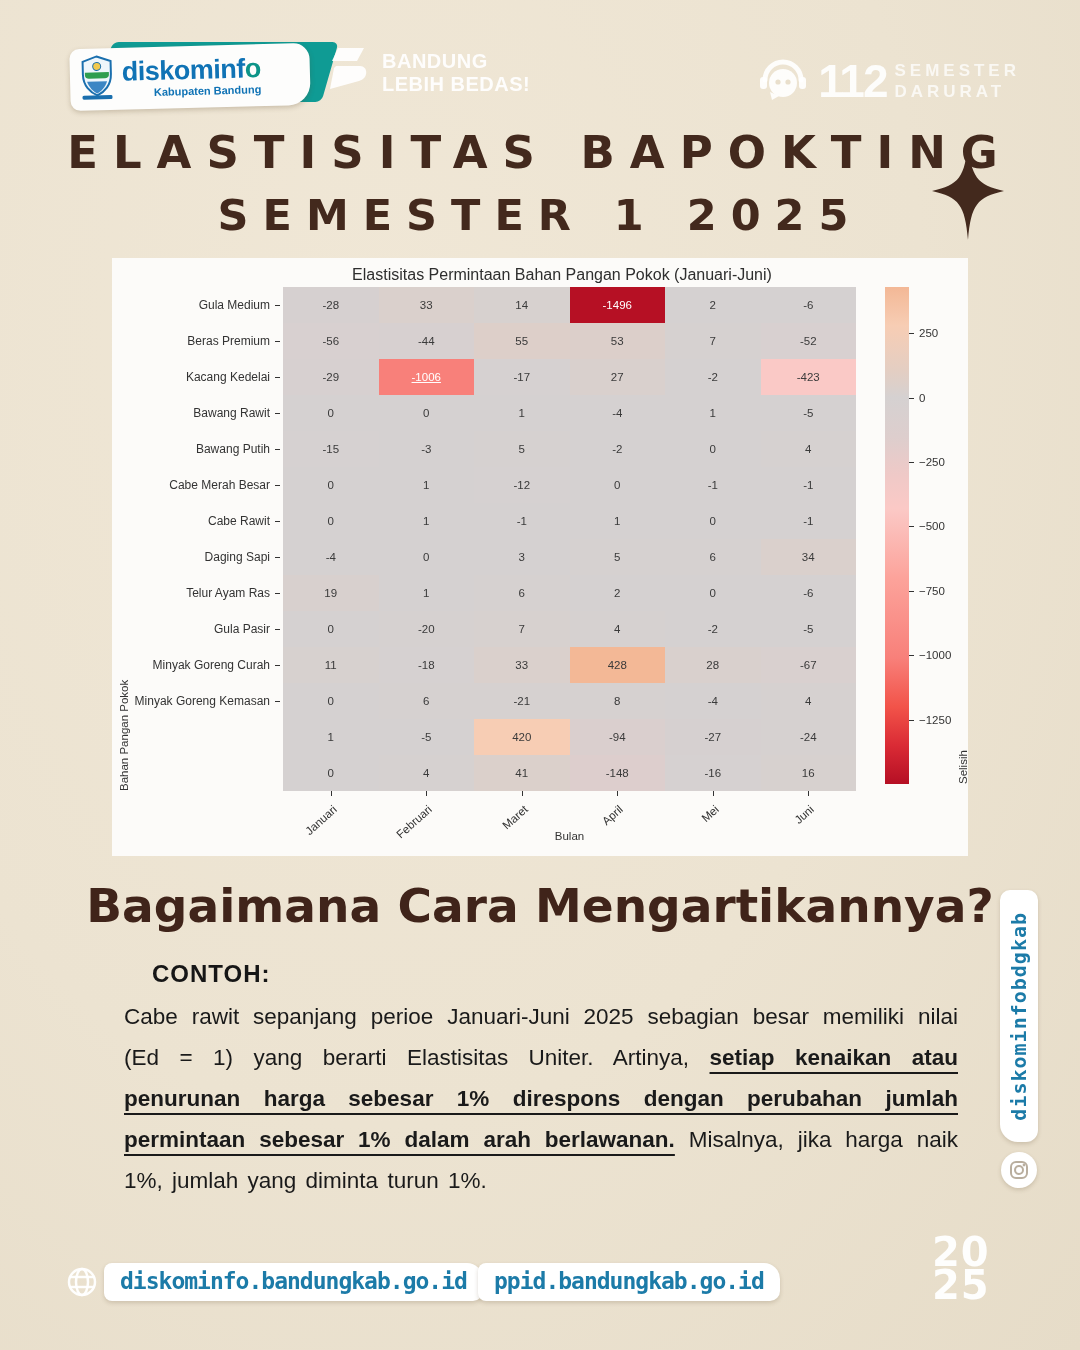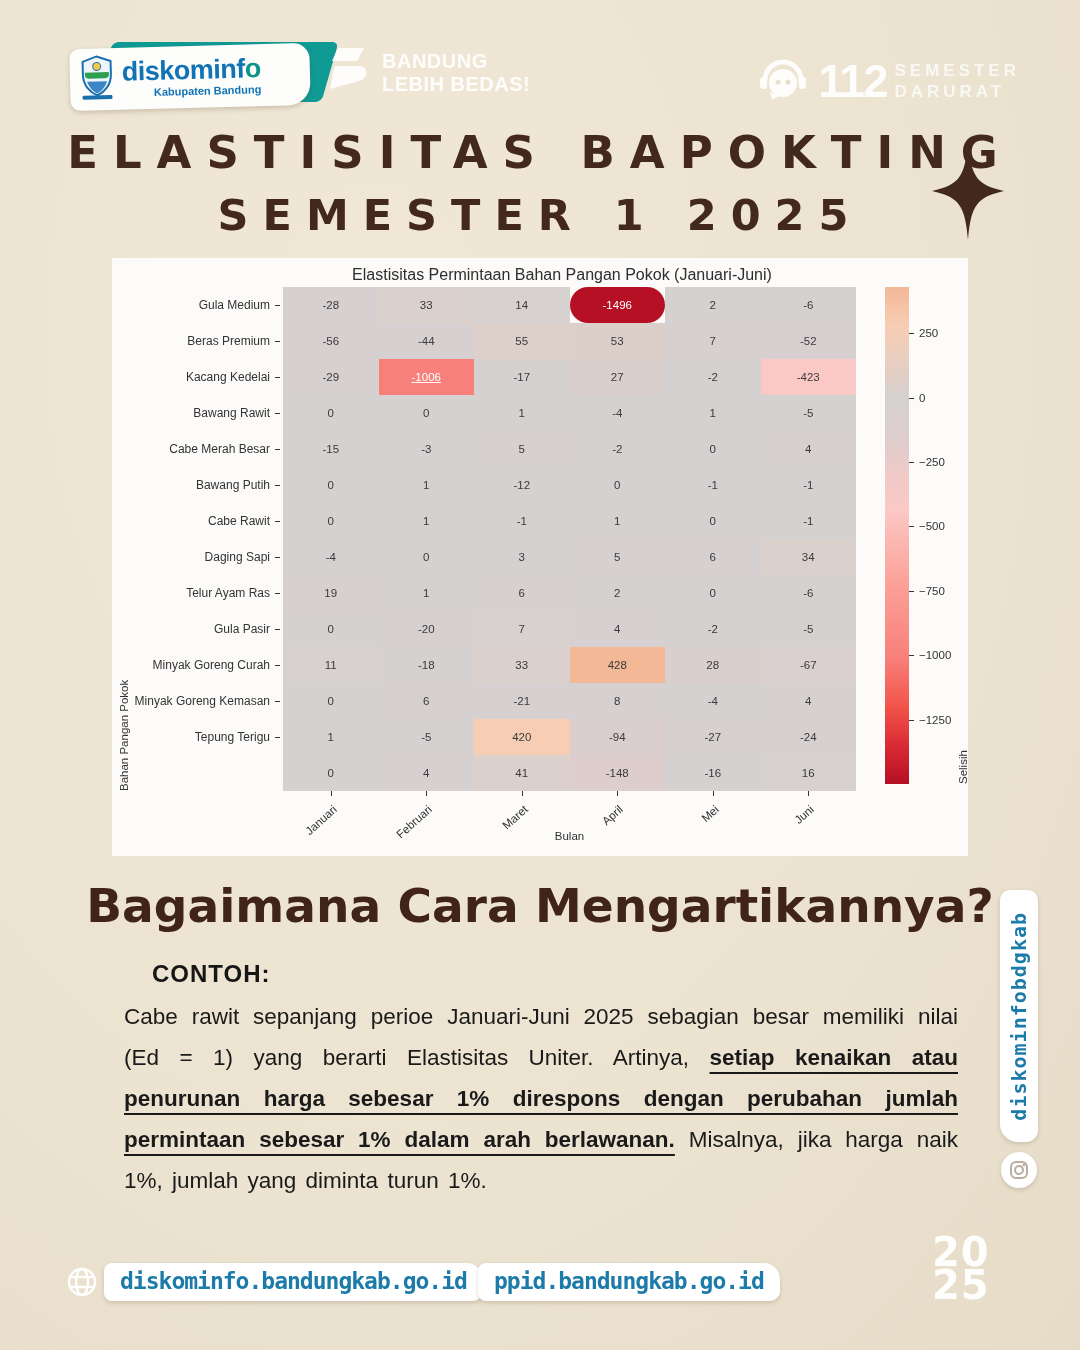--- a/index.html
+++ b/index.html
@@ -165,28 +165,28 @@
         </div>
         <div class="hm-rowlabel">
           <span>Kacang Kedelai</span>
           <i class="tickh"></i>
         </div>
         <div class="hm-rowlabel">
           <span>Bawang Rawit</span>
           <i class="tickh"></i>
         </div>
         <div class="hm-rowlabel">
+          <span>Bawang Putih</span>
+          <i class="tickh"></i>
+        </div>
+        <div class="hm-rowlabel">
           <span>Cabe Merah Besar</span>
           <i class="tickh"></i>
         </div>
         <div class="hm-rowlabel">
-          <span>Bawang Putih</span>
-          <i class="tickh"></i>
-        </div>
-        <div class="hm-rowlabel">
           <span>Cabe Rawit</span>
           <i class="tickh"></i>
         </div>
         <div class="hm-rowlabel">
           <span>Daging Sapi</span>
           <i class="tickh"></i>
         </div>
         <div class="hm-rowlabel">
           <span>Telur Ayam Ras</span>
           <i class="tickh"></i>
@@ -194,32 +194,28 @@
         <div class="hm-rowlabel">
           <span>Gula Pasir</span>
           <i class="tickh"></i>
         </div>
         <div class="hm-rowlabel">
           <span>Minyak Goreng Curah</span>
           <i class="tickh"></i>
         </div>
         <div class="hm-rowlabel">
           <span>Minyak Goreng Kemasan</span>
-          <i class="tickh"></i>
-        </div>
-        <div class="hm-rowlabel">
-          <span>Tepung Terigu</span>
           <i class="tickh"></i>
         </div>
       </div>
     <div class="hm-grid" id="hm-grid">
         <div class="hm-cell" style="background: rgb(214, 208, 208); color: rgb(58, 58, 58);">-28</div>
         <div class="hm-cell" style="background: rgb(218, 208, 204); color: rgb(58, 58, 58);">33</div>
         <div class="hm-cell" style="background: rgb(215, 209, 207); color: rgb(58, 58, 58);">14</div>
-        <div class="hm-cell" style="background: rgb(182, 16, 36); color: rgb(255, 255, 255); border-radius: 18px;">-1496</div>
+        <div class="hm-cell" style="background: rgb(182, 16, 36); color: rgb(255, 255, 255);">-1496</div>
         <div class="hm-cell" style="background: rgb(213, 209, 209); color: rgb(58, 58, 58);">2</div>
         <div class="hm-cell" style="background: rgb(213, 209, 209); color: rgb(58, 58, 58);">-6</div>
         <div class="hm-cell" style="background: rgb(216, 208, 208); color: rgb(58, 58, 58);">-56</div>
         <div class="hm-cell" style="background: rgb(215, 208, 208); color: rgb(58, 58, 58);">-44</div>
         <div class="hm-cell" style="background: rgb(221, 207, 201); color: rgb(58, 58, 58);">55</div>
         <div class="hm-cell" style="background: rgb(220, 207, 202); color: rgb(58, 58, 58);">53</div>
         <div class="hm-cell" style="background: rgb(214, 209, 208); color: rgb(58, 58, 58);">7</div>
         <div class="hm-cell" style="background: rgb(216, 208, 208); color: rgb(58, 58, 58);">-52</div>
         <div class="hm-cell" style="background: rgb(215, 208, 208); color: rgb(58, 58, 58);">-29</div>
         <div class="hm-cell" style="background: rgb(248, 128, 122); color: rgb(255, 255, 255); text-decoration: underline;">-1006</div>

